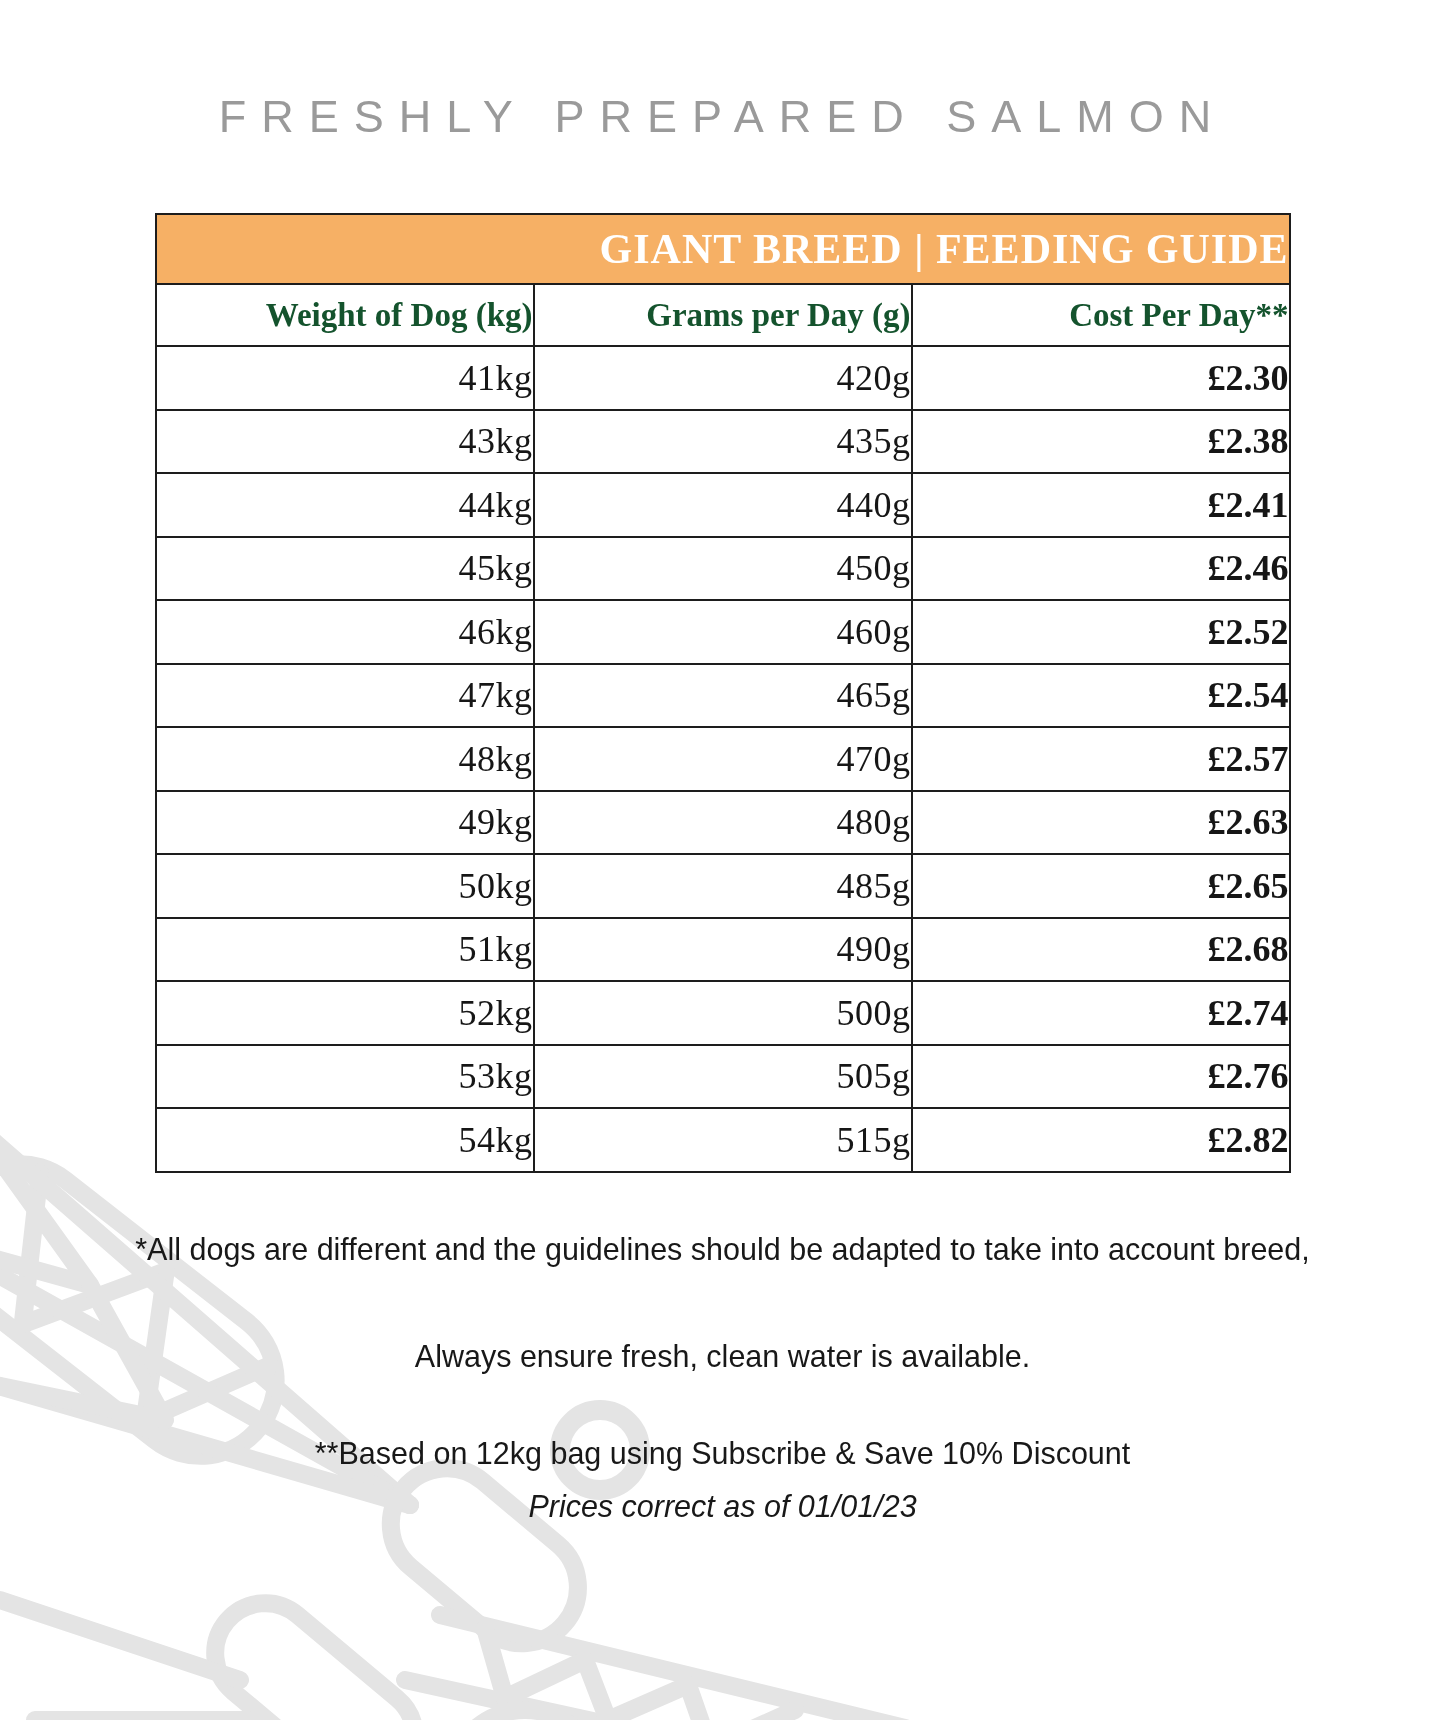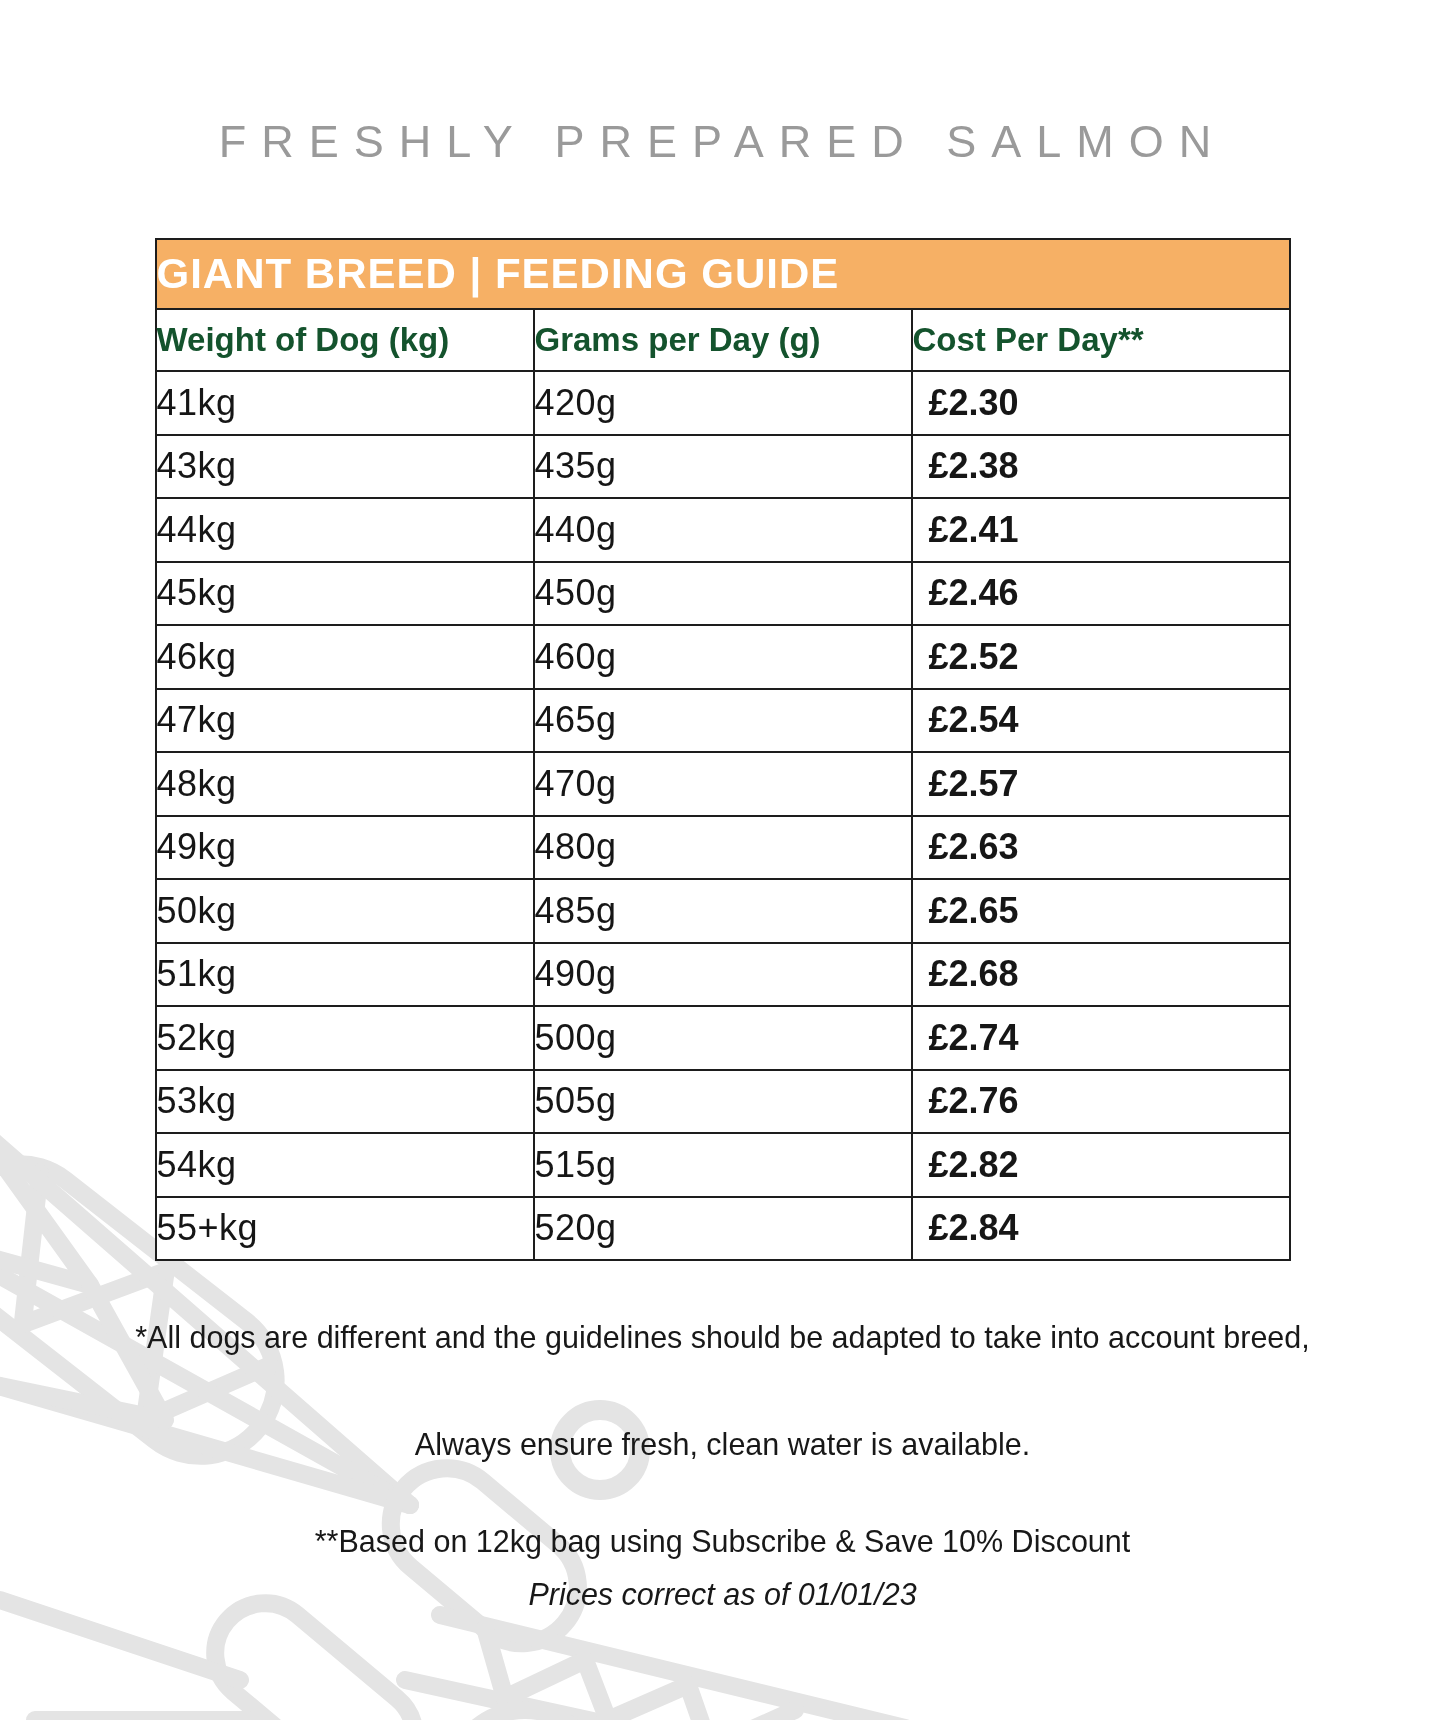--- a/index.html
+++ b/index.html
@@ -19,41 +19,42 @@
     position: absolute;
     left: -60px;
     top: 1120px;
     z-index: 0;
     pointer-events: none;
   }
 
   
   .page-title {
     margin: 0;
-    padding-top: 116px;
+    padding-top: 91px;
     text-align: center;
     font-size: 45px;
     font-weight: 400;
     letter-spacing: 15px;
     color: var(--title-text, #9a9a9a);
     white-space: nowrap;
   }
 
   
   .table-wrap { width: 1136px; margin: 70px auto 0 auto; }
   table.feeding {
     width: 100%;
     border-collapse: collapse;
     table-layout: fixed;
   }
   table.feeding th, table.feeding td {
     border: 2.5px solid var(--border, #1d1d1d);
-    text-align: left;
+    text-align: right;
     vertical-align: middle;
     padding: 0;
+    font-family: Liberation Serif, serif;
   }
   .banner-cell {
     background: var(--banner-bg, #f6b065);
     color: var(--banner-text, #ffffff);
     height: 68px;
     font-size: 42px;
     font-weight: bold;
     letter-spacing: 1px;
   }
   .colhead-row th {
@@ -189,25 +190,20 @@
           <tr>
             <td>53kg</td>
             <td>505g</td>
             <td class="cost">£2.76</td>
           </tr>
           <tr>
             <td>54kg</td>
             <td>515g</td>
             <td class="cost">£2.82</td>
           </tr>
-          <tr>
-            <td>55+kg</td>
-            <td>520g</td>
-            <td class="cost">£2.84</td>
-          </tr>
         </tbody>
     </table>
   </div>
 
   <div class="notes">
     <p class="note-guidelines">
       <span class="note-line">*All dogs are different and the guidelines should be adapted to take into account breed,</span>
     </p>
     <p class="note-water">Always ensure fresh, clean water is available.</p>
     <p class="note-pricing">

